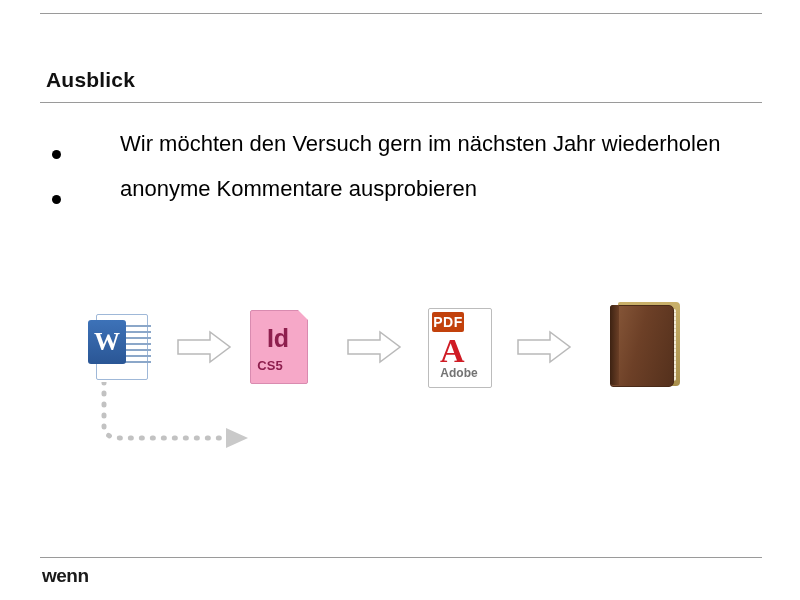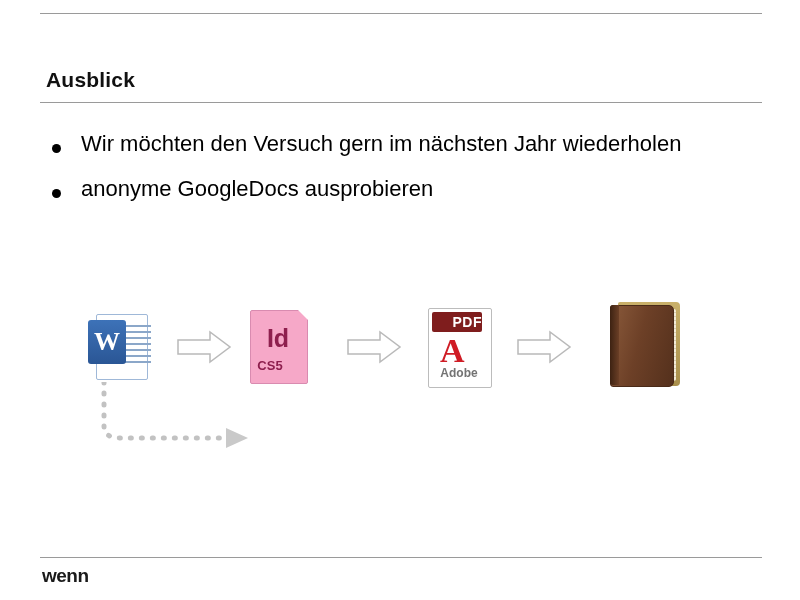--- a/index.html
+++ b/index.html
@@ -70,22 +70,23 @@
     width: 700px;
   }
   .bullets-bottom {
     position: absolute;
     left: 52px;
     top: 472px;
     width: 700px;
   }
   .bullet {
     display: flex;
-    align-items: center;
+    align-items: flex-end;
     margin-bottom: 14px;
+    gap: 39px;
   }
   .bullet .dot {
     flex: 0 0 auto;
     width: 9px;
     height: 9px;
     border-radius: 50%;
     background: #000;
     margin-top: 10px;
     margin-right: 20px;
   }
@@ -218,28 +219,28 @@
     width: 62px;
     height: 78px;
     background: #ffffff;
     border: 1px solid #bcbcbc;
     border-radius: 2px;
   }
   .pdf-band {
     position: absolute;
     left: 4px;
     top: 4px;
-    width: 50px;
+    width: 32px;
     height: 20px;
-    background: #7f1d1d;
+    background: #c2410c;
     border-radius: 2px;
     color: #fff;
     font-size: 14px;
     font-weight: bold;
-    text-align: right;
+    text-align: center;
     line-height: 20px;
     letter-spacing: 0.5px;
   }
   .pdf-a {
     position: absolute;
     left: 12px;
     top: 24px;
     font-size: 34px;
     font-weight: bold;
     color: #cf1c25;
@@ -361,21 +362,21 @@
 
   <div class="rule-under-title"></div>
 
   <div class="bullets-top">
     <div class="bullet">
       <span class="dot"></span>
       <span class="btext">Wir möchten den Versuch gern im nächsten Jahr wiederholen</span>
     </div>
     <div class="bullet">
       <span class="dot"></span>
-      <span class="btext">anonyme GoogleDocs ausprobieren</span>
+      <span class="btext">anonyme Kommentare ausprobieren</span>
     </div>
   </div>
 
   <div class="pipeline">
 
     <div class="word-icon">
       <div class="word-page">
         <div class="word-lines">
           <i></i>
             <i></i>

